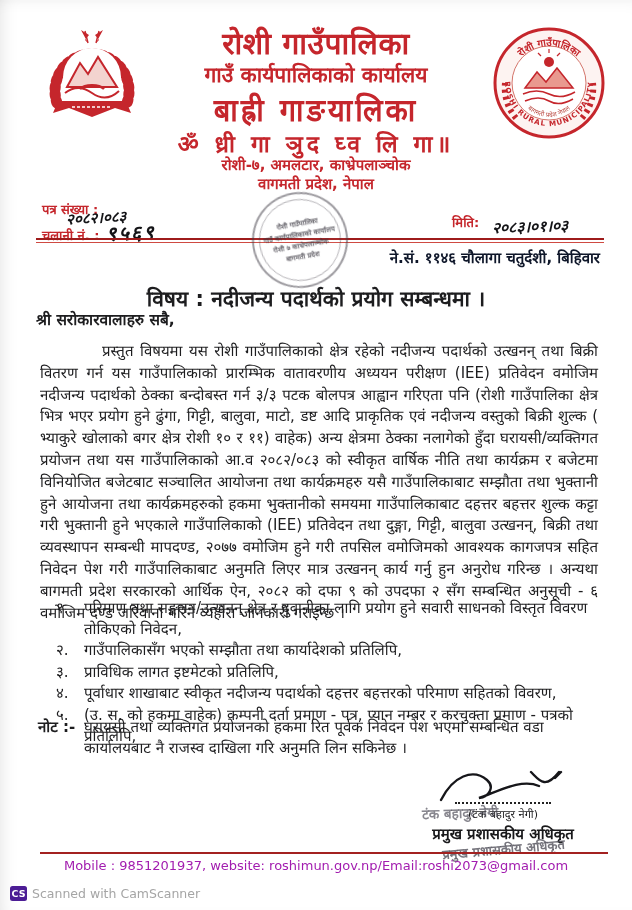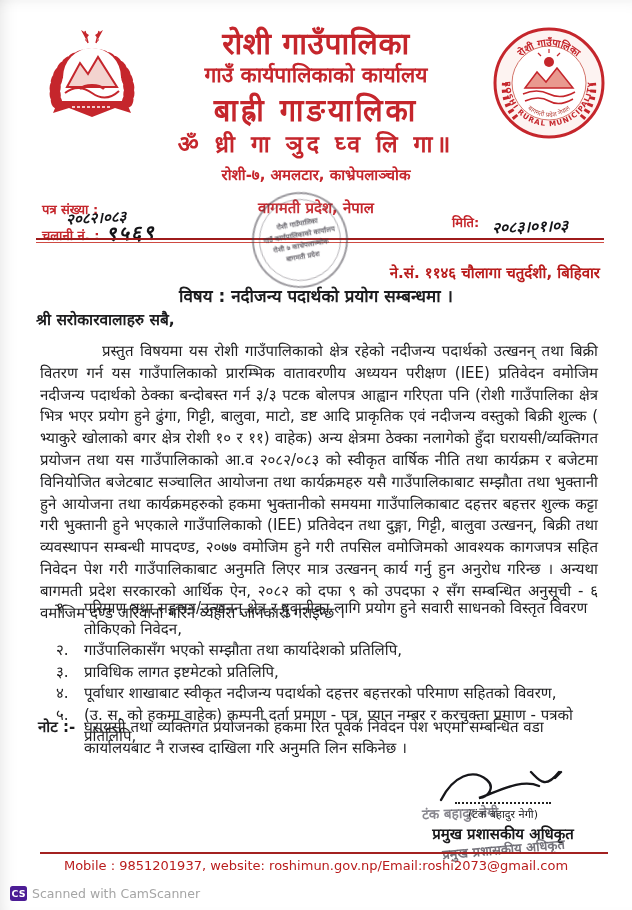--- a/index.html
+++ b/index.html
@@ -9,59 +9,59 @@
     box-shadow:inset 14px 0 20px -16px rgba(0,0,0,.15), inset 0 14px 18px -16px rgba(0,0,0,.08);
     font-family:"DejaVu Sans","Liberation Sans",sans-serif;
     color:#1d1d1f;
   }
   
   .hdr-center{position:absolute;left:140px;right:140px;top:28px;text-align:center;line-height:1.08;}
   .t1{font-size:30px;font-weight:bold;color:#c5262c;letter-spacing:.5px;}
   .t2{font-size:21px;font-weight:bold;color:#c5262c;margin-top:4px;}
   .t3{font-size:29px;font-weight:bold;color:#c5262c;letter-spacing:3px;margin-top:8px;transform:scaleY(1.08);}
   .t4{font-size:23px;font-weight:600;color:#c5262c;letter-spacing:4px;margin-top:6px;}
-  .t5{font-size:15px;font-weight:bold;color:#c5262c;margin-top:10px;}
-  .t6{font-size:15px;font-weight:bold;color:#c5262c;margin-top:17px;text-align:center;}
+  .t5{font-size:15px;font-weight:bold;color:#c5262c;}
+  .t6{font-size:15px;font-weight:bold;color:#c5262c;margin-top:3px;text-align:center;}
   .emblem{position:absolute;left:38px;top:26px;width:108px;height:106px;}
   .seal{position:absolute;left:492px;top:26px;width:114px;height:114px;}
   
   .office-stamp{
     position:absolute;left:252px;top:192px;width:92px;height:92px;border-radius:50%;
     border:2px solid rgba(60,56,66,.5);transform:rotate(-10deg);
     display:flex;flex-direction:column;align-items:center;justify-content:center;
     gap:2px;z-index:5;filter:blur(.3px);background:rgba(255,255,255,.05);
   }
   .office-stamp::before{content:"";position:absolute;inset:5px;border-radius:50%;border:1px solid rgba(60,56,66,.4);}
   .office-stamp div{font-size:6.8px;color:rgba(55,52,62,.72);font-weight:bold;white-space:nowrap;}
   
   .lbl{position:absolute;font-size:13px;font-weight:bold;color:#c5262c;white-space:nowrap;}
   .hand{position:absolute;font-style:italic;font-weight:600;color:#141417;white-space:nowrap;}
   .rule{position:absolute;left:36px;right:28px;top:238px;height:2px;border-top:2.5px solid #9e1b1b;border-bottom:1px solid #cf4a42;z-index:2;}
-  .era{position:absolute;right:32px;top:262px;font-size:15px;font-weight:bold;color:#b91c1c;}
+  .era{position:absolute;right:32px;top:247px;font-size:15px;font-weight:bold;color:#0f172a;}
   
-  .subject{position:absolute;left:0;right:0;top:284px;text-align:center;font-size:17px;font-weight:bold;}
+  .subject{position:absolute;left:0;right:0;top:284px;text-align:center;font-size:21px;font-weight:bold;}
   .salut{position:absolute;left:36px;top:308px;font-size:15.5px;font-weight:bold;}
   .body-par{position:absolute;left:40px;width:558px;top:341px;font-size:15px;line-height:21.8px;text-align:justify;text-indent:62px;}
   .list-head{position:absolute;left:40px;top:577px;font-size:15.5px;font-weight:bold;text-decoration:underline;}
   .items{position:absolute;left:56px;width:542px;top:598px;font-size:15px;line-height:20.6px;}
   .item{display:flex;margin:0 0 1px 0;}
   .item .num{width:28px;flex:0 0 28px;}
   .note{position:absolute;left:38px;width:560px;top:717px;font-size:15px;line-height:21px;display:flex;}
   .note .nlabel{flex:0 0 46px;font-weight:bold;}
   
   .sig-block{position:absolute;left:408px;top:764px;width:190px;text-align:center;}
   .sig-svg{display:block;margin:0 auto;}
   .sig-dots{border-top:2px dotted #222;width:96px;margin:-6px auto 2px auto;}
   .sig-name{font-size:11px;color:#1a1a1c;}
   .sig-title{font-size:15px;font-weight:bold;color:#18181a;margin-top:2px;position:relative;}
   .sig-stamp1{position:absolute;left:14px;top:40px;font-size:13.5px;font-weight:bold;color:rgba(62,60,72,.62);transform:rotate(-2deg);white-space:nowrap;}
   .sig-stamp2{position:absolute;left:34px;top:76px;font-size:13px;font-weight:bold;color:rgba(80,78,88,.78);transform:rotate(-5deg);white-space:nowrap;}
   
   .footer-rule{position:absolute;left:40px;right:24px;top:852px;border-top:2.5px solid #a32120;}
-  .footer-txt{position:absolute;left:0;right:0;top:858px;text-align:center;font-size:13px;color:#b91c1c;font-weight:500;}
+  .footer-txt{position:absolute;left:0;right:0;top:858px;text-align:center;font-size:13px;color:#a21caf;font-weight:500;}
   .camscan{position:absolute;left:10px;top:886px;display:flex;align-items:center;gap:5px;}
   .cs-box{width:17px;height:15px;background:#4c1d95;color:#fff;font-size:9.5px;font-weight:bold;border-radius:2.5px;display:flex;align-items:center;justify-content:center;}
   .cs-txt{font-size:12.5px;color:#a5a5a5;}
 </style>
 </head>
 <body>
 
 <div class="page">
 
   <svg class="emblem" viewBox="0 0 108 104">

